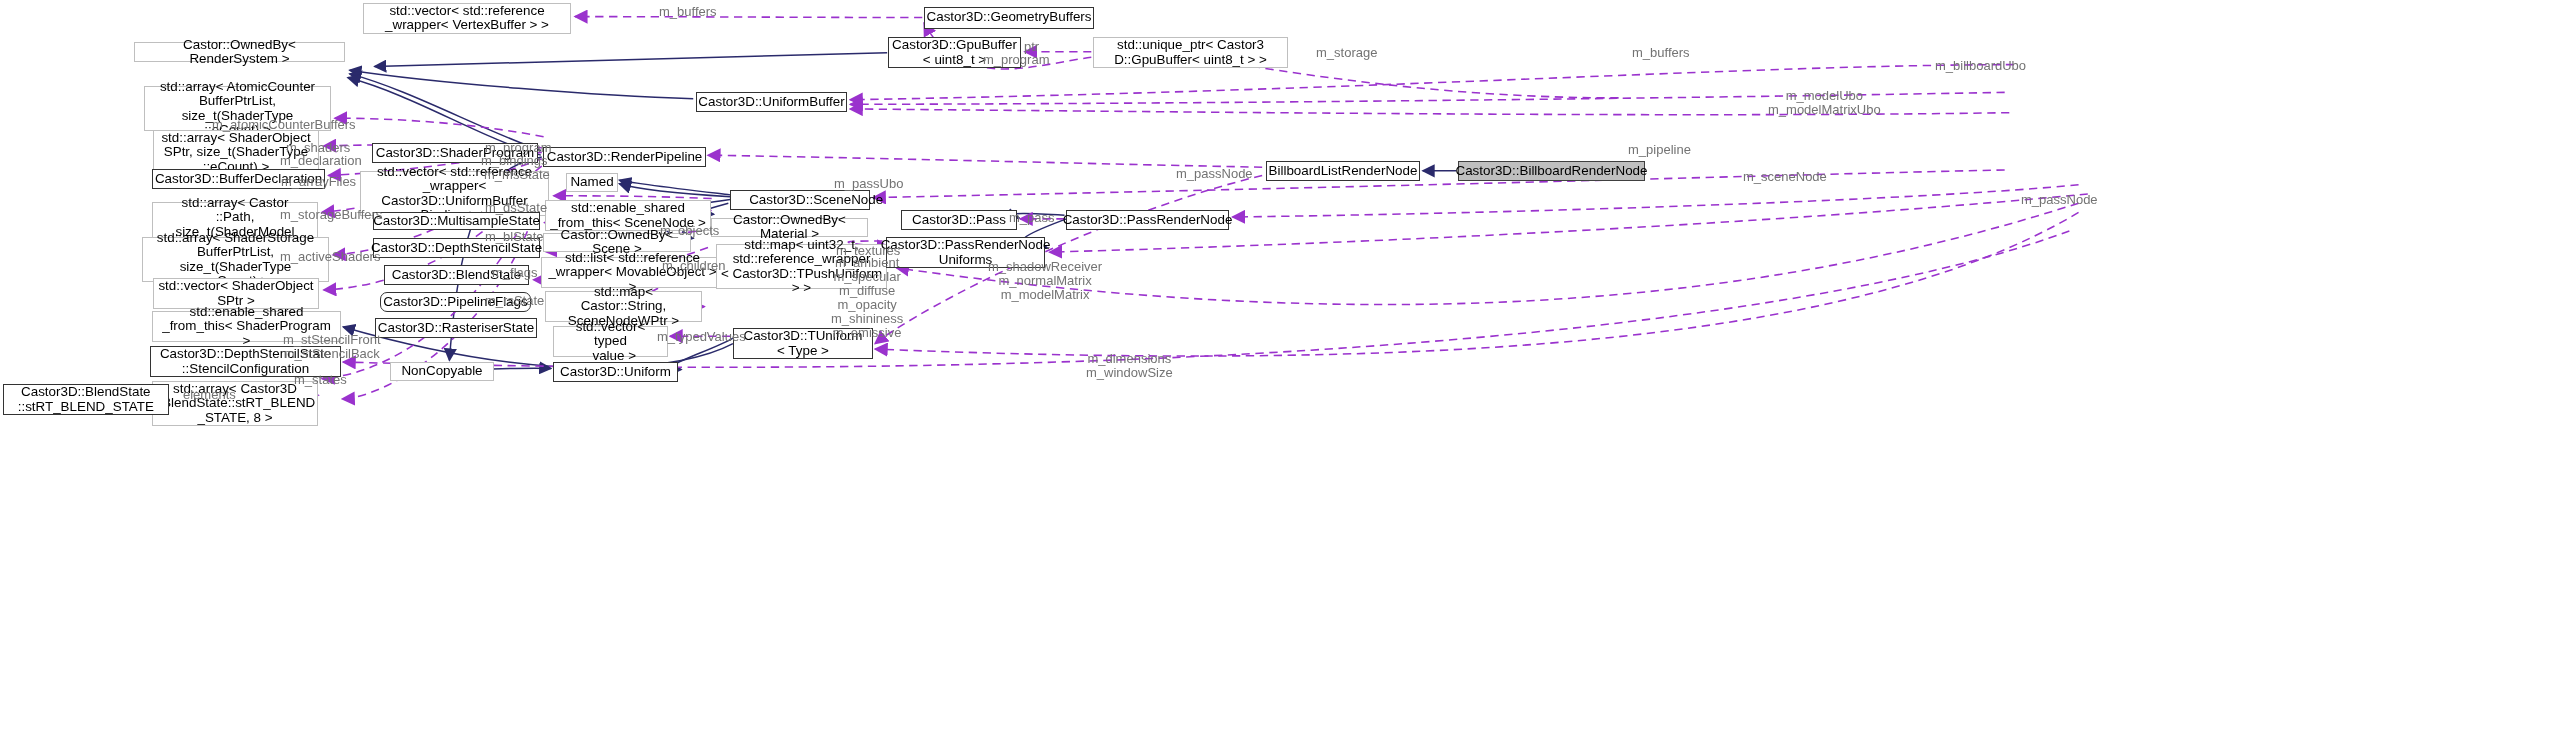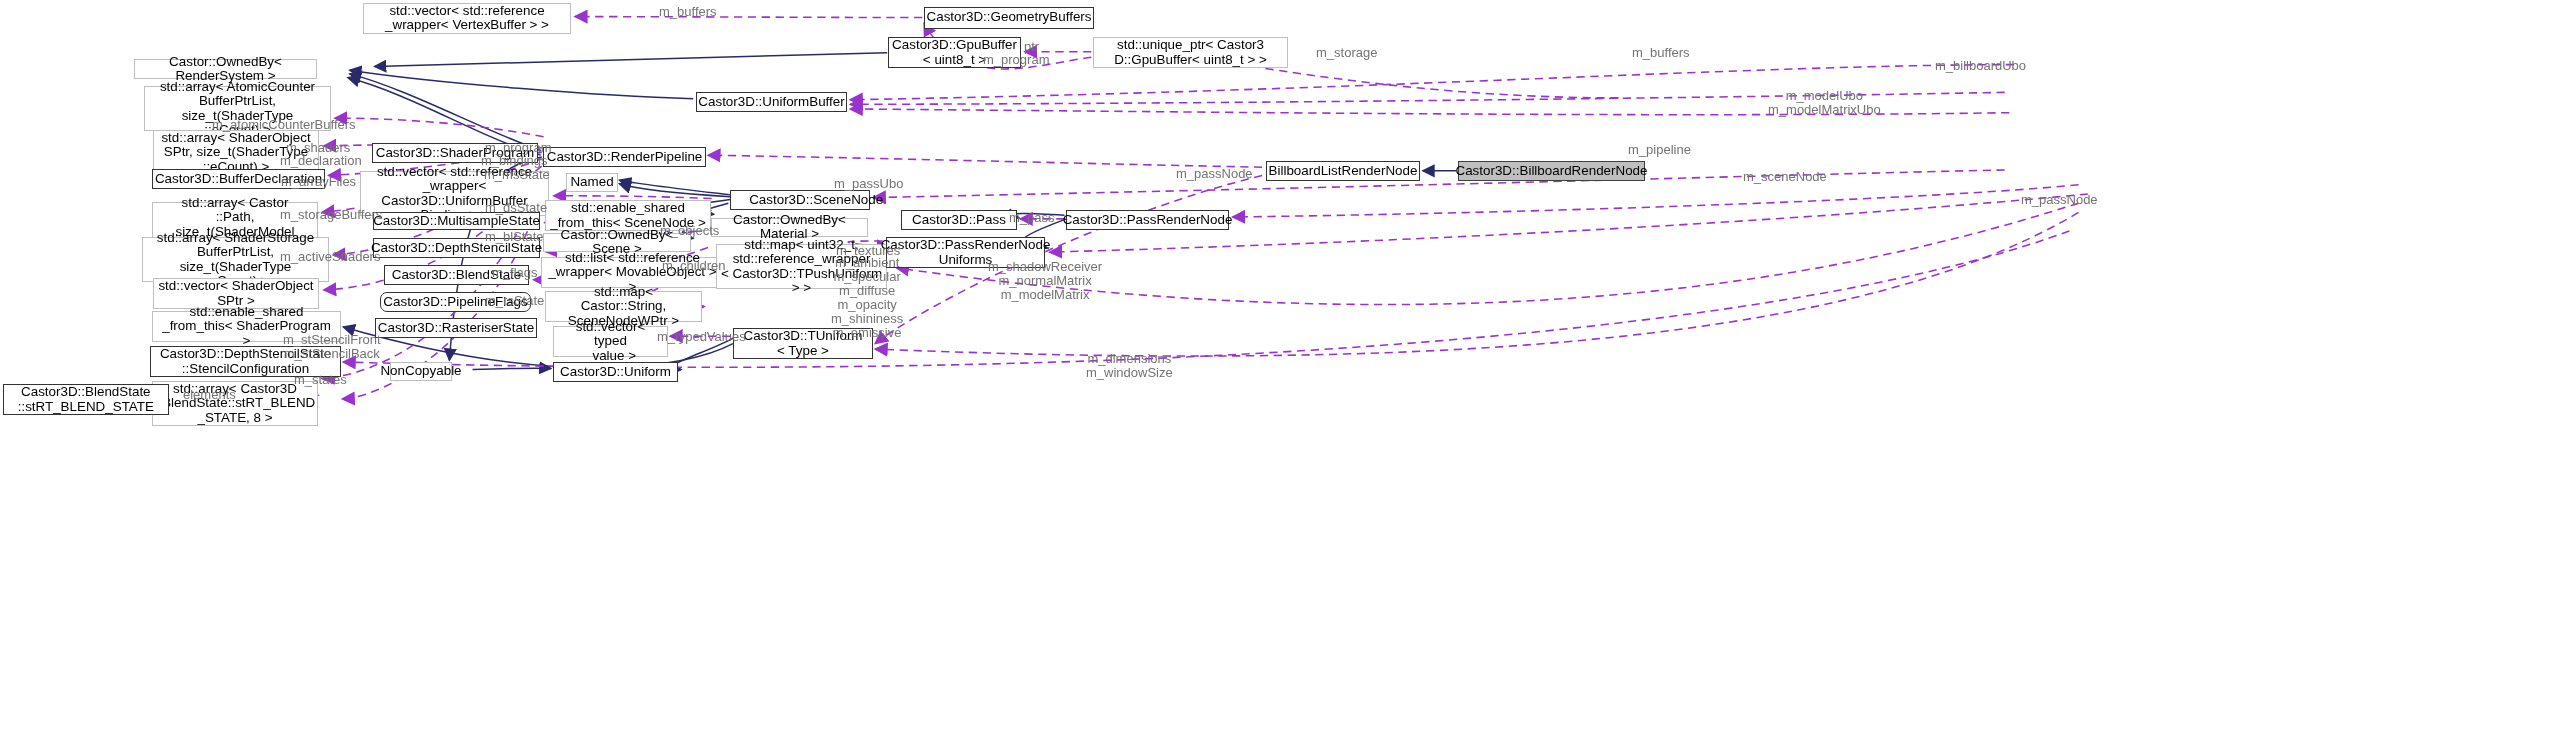--- a/index.html
+++ b/index.html
@@ -112,21 +112,21 @@
   </svg>
 
   <div id="nodes">
       <div class="node light" style="left: 363px; top: 2.8px; width: 208px; height: 31px;">std::vector&lt; std::reference
 _wrapper&lt; VertexBuffer &gt; &gt;</div>
       <div class="node dark" style="left: 924px; top: 6.5px; width: 170px; height: 22px;">Castor3D::GeometryBuffers</div>
       <div class="node dark" style="left: 888px; top: 37px; width: 133px; height: 31px;">Castor3D::GpuBuffer
 &lt; uint8_t &gt;</div>
       <div class="node light" style="left: 1093px; top: 37px; width: 195px; height: 31px;">std::unique_ptr&lt; Castor3
 D::GpuBuffer&lt; uint8_t &gt; &gt;</div>
-      <div class="node light" style="left: 134px; top: 59px; width: 183px; height: 20.3px;">Castor::OwnedBy&lt; RenderSystem &gt;</div>
+      <div class="node light" style="left: 134px; top: 42px; width: 211px; height: 20.3px;">Castor::OwnedBy&lt; RenderSystem &gt;</div>
       <div class="node light" style="left: 144px; top: 86px; width: 187px; height: 45px;">std::array&lt; AtomicCounter
 BufferPtrList, size_t(ShaderType
 ::eCount) &gt;</div>
       <div class="node light" style="left: 153px; top: 130px; width: 166px; height: 45px;">std::array&lt; ShaderObject
 SPtr, size_t(ShaderType
 ::eCount) &gt;</div>
       <div class="node dark" style="left: 152px; top: 169px; width: 173px; height: 20.3px;">Castor3D::BufferDeclaration</div>
       <div class="node light" style="left: 152px; top: 202px; width: 166px; height: 45px;">std::array&lt; Castor
 ::Path, size_t(ShaderModel
 ::eCount) &gt;</div>
@@ -146,21 +146,21 @@
 ::stRT_BLEND_STATE</div>
       <div class="node dark" style="left: 372px; top: 143px; width: 166px; height: 20.3px;">Castor3D::ShaderProgram</div>
       <div class="node light" style="left: 360px; top: 171px; width: 189px; height: 45px;">std::vector&lt; std::reference
 _wrapper&lt; Castor3D::UniformBuffer
 Binding &gt; &gt;</div>
       <div class="node dark" style="left: 373px; top: 212px; width: 167px; height: 18px; text-align: right;">Castor3D::MultisampleState</div>
       <div class="node dark" style="left: 373px; top: 238px; width: 167px; height: 20.3px;">Castor3D::DepthStencilState</div>
       <div class="node dark" style="left: 384px; top: 265px; width: 145px; height: 20.3px;">Castor3D::BlendState</div>
       <div class="node dark" style="left: 380px; top: 292px; width: 151px; height: 20.3px; border-radius: 7px;">Castor3D::PipelineFlags</div>
       <div class="node dark" style="left: 375px; top: 318px; width: 162px; height: 20.3px;">Castor3D::RasteriserState</div>
-      <div class="node light" style="left: 390px; top: 362px; width: 62px; height: 18.5px;">NonCopyable</div>
+      <div class="node light" style="left: 390px; top: 362px; width: 104px; height: 18.5px;">NonCopyable</div>
       <div class="node dark" style="left: 543px; top: 147px; width: 163px; height: 20.3px;">Castor3D::RenderPipeline</div>
       <div class="node light" style="left: 566px; top: 173px; width: 52px; height: 18.5px;">Named</div>
       <div class="node light" style="left: 545px; top: 200px; width: 166px; height: 31px;">std::enable_shared
 _from_this&lt; SceneNode &gt;</div>
       <div class="node light" style="left: 543px; top: 233px; width: 148px; height: 18.5px;">Castor::OwnedBy&lt; Scene &gt;</div>
       <div class="node light" style="left: 541px; top: 257px; width: 183px; height: 31px;">std::list&lt; std::reference
 _wrapper&lt; MovableObject &gt; &gt;</div>
       <div class="node light" style="left: 545px; top: 291px; width: 157px; height: 31px;">std::map&lt; Castor::String,
 SceneNodeWPtr &gt;</div>
       <div class="node light" style="left: 553px; top: 326px; width: 115px; height: 31px;">std::vector&lt; typed

